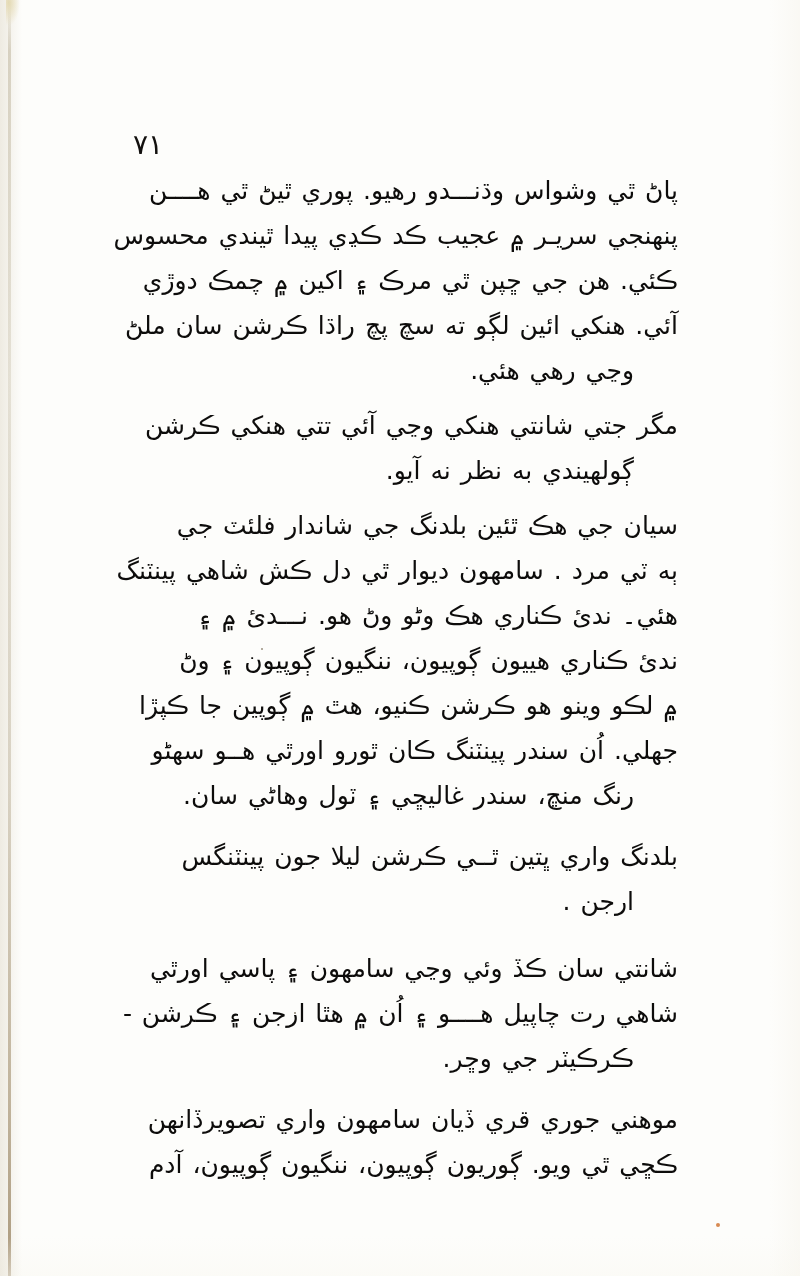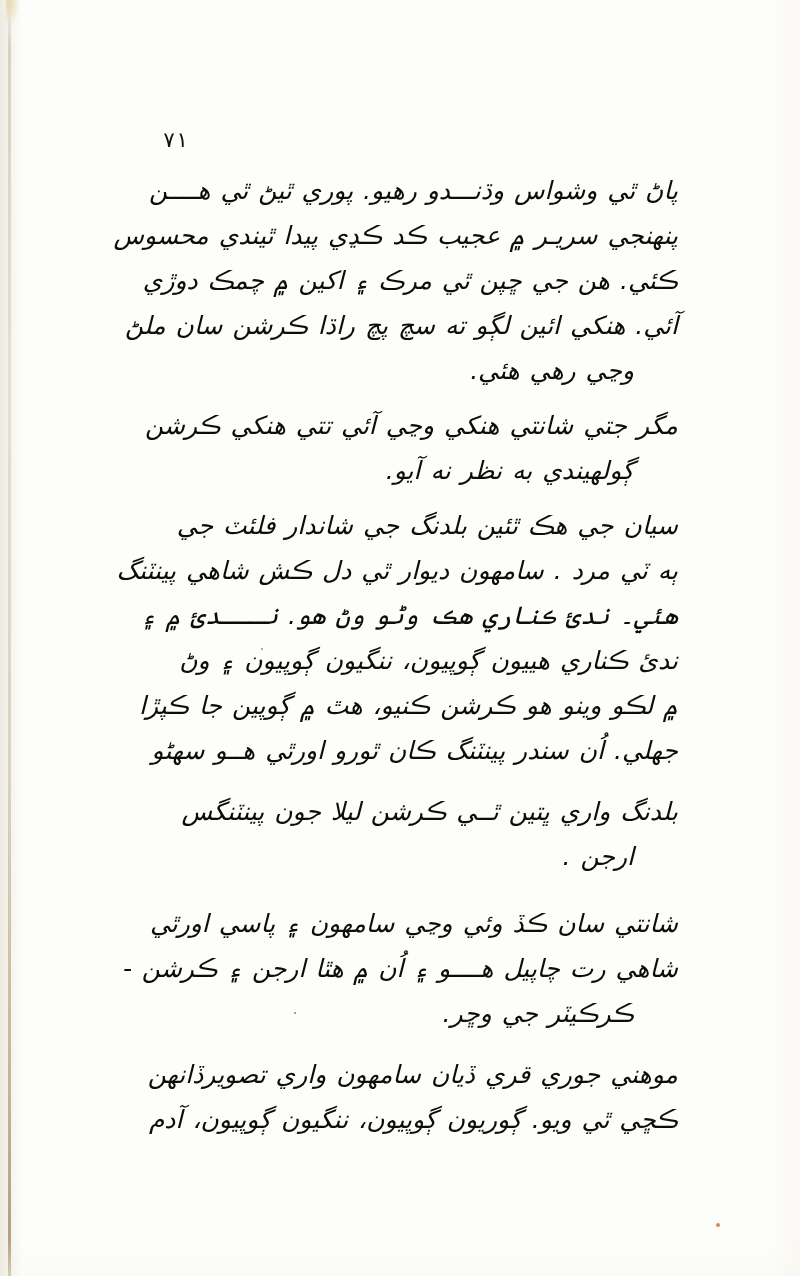--- a/index.html
+++ b/index.html
@@ -58,23 +58,23 @@
     position: absolute;
     border-radius: 50%;
     pointer-events: none;
   }
 
   .folio {
     position: absolute;
     left: 108px;
     top: 128px;
     width: 80px;
-    text-align: right;
-    font-family: Liberation Mono, monospace;
-    font-size: 21px;
+    text-align: center;
+    font-family: Liberation Serif, serif;
+    font-size: 28px;
     letter-spacing: 2px;
     color: #12100e;
     direction: rtl;
   }
 
   .textblock {
     position: absolute;
     right: 78px;
     left: 78px;
     top: 168px;
@@ -88,21 +88,20 @@
     color: #0d0c0b;
     font-size: 25px;
     line-height: 45px;
     letter-spacing: 0px;
     word-spacing: 2px;
     font-family: "DejaVu Sans", sans-serif;
     font-weight: 500;
     direction: rtl;
     text-align: justify;
     text-align-last: justify;
-    font-style: italic;
   }
   .para.indent { text-indent: 44px; }
   .para .line {
     display: block;
     white-space: nowrap;
   }
   .para .line.justify {
     display: flex;
     justify-content: space-between;
     white-space: nowrap;
@@ -173,20 +172,23 @@
       </span>
       <span class="line justify">
         <span class="tok">ندئ ڪناري هييون ڳوپيون، ننگيون ڳوپيون ۽ وڻ</span>
       </span>
       <span class="line justify">
         <span class="tok">۾ لڪو وينو هو ڪرشن ڪنيو، هٿ ۾ ڳوپين جا ڪپڙا</span>
       </span>
       <span class="line justify">
         <span class="tok">جهلي. اُن سندر پينٽنگ ڪان ٿورو اورٿي هــو سهڻو</span>
       </span>
+      <span class="line center">
+        <span class="tok">رنگ منڇ، سندر غاليڇي ۽ ٽول وهاڻي سان.</span>
+      </span>
     </div>
 
     <div class="gap-md"></div>
 
     <div class="para indent">
       <span class="line justify">
         <span class="tok">بلدنگ واري ڀتين ٿــي ڪرشن ليلا جون پينٽنگس</span>
       </span>
       <span class="line left-end">
         <span class="tok">ارجن .</span>

